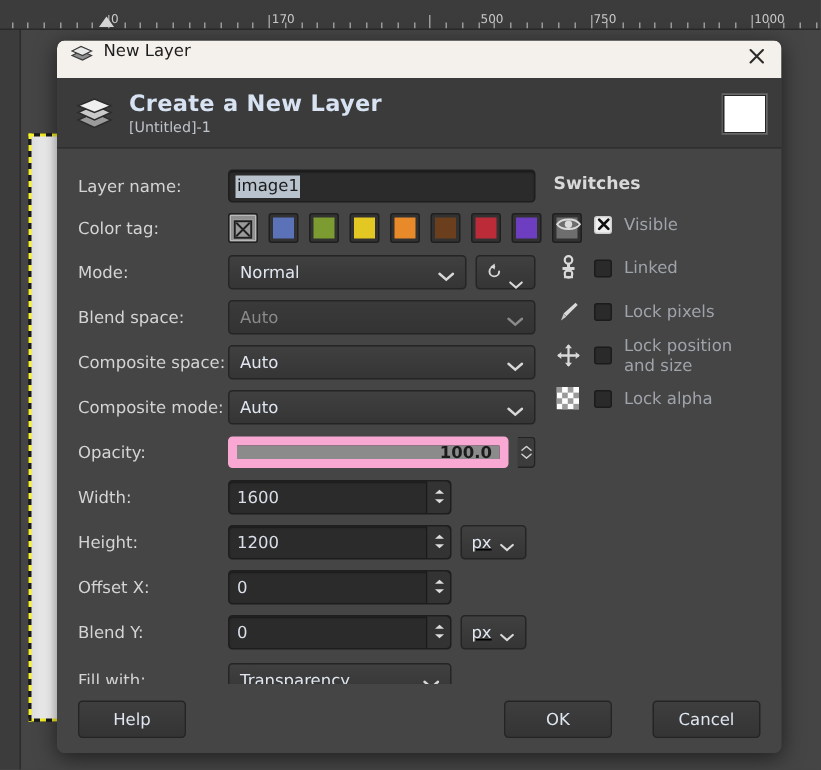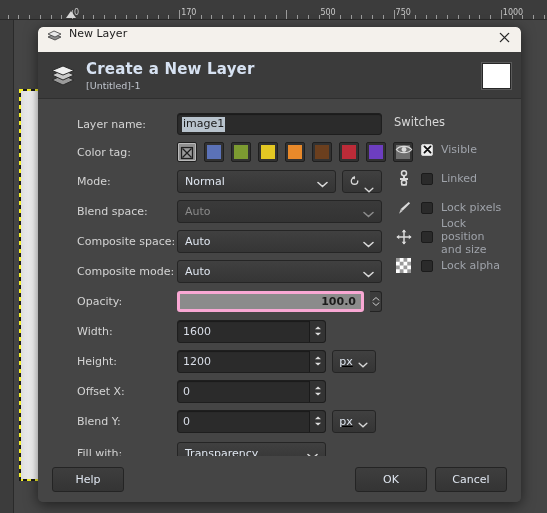--- a/index.html
+++ b/index.html
@@ -96,21 +96,21 @@
   }
   #dlg-subtitle { font-size:9.5px; color:#bfc4cc; line-height:13px; margin-top:1px; }
   #thumb {
     width:29px;height:26px;background:#ffffff;border:1px solid #272727;
     box-shadow:0 0 0 1px #5a5a5a;
   }
 
   #dlg-body {
     position:absolute; left:0; top:72px; right:0; bottom:46px;
     padding:14px 14px 0 14px;
-    display:flex; gap:12px;margin-left:25px;
+    display:flex; gap:12px;
   }
 
   #form-col { width:305px; flex:0 0 auto; }
   #switch-col { flex:1; padding-top:2px; }
 
   .row { display:flex; align-items:center; height:22px; margin-bottom:6px; }
   .row.tall { height:24px; }
   .lbl {
     width:100px; flex:0 0 auto; color:#d4d4d4; font-size:11px;
     font-family:"DejaVu Sans","Liberation Sans",sans-serif;
@@ -147,21 +147,21 @@
     font-size:11px; color:#dfe6f0; flex:0 0 auto;
   }
   .reset-btn {
     width:40px; height:23px; background-image:linear-gradient(#404040,#353535);
     border:1px solid #252525; border-radius:3px;
     display:flex; align-items:center; justify-content:center; gap:3px; flex:0 0 auto;
   }
 
   
   .slider {
-    flex:1; height:21px; border:3px solid #f9a8d4; border-radius:3px;
+    flex:1; height:21px; border:6px solid #f9a8d4; border-radius:3px;
     background:#2e2e2e; position:relative; overflow:hidden;
   }
   .slider .fill { position:absolute; left:0; top:0; bottom:0; background:#8b8b8b; }
   .slider .val {
     position:absolute; right:5px; top:0; bottom:0; display:flex; align-items:center;
     font-size:11px; color:#1c1c1c; font-weight:bold;
   }
   .spin-mini {
     width:12px; height:21px; background:#3c3c3c; border:1px solid #232323;
     border-left:none; border-radius:0 3px 3px 0;
@@ -181,36 +181,36 @@
     align-items:center; justify-content:center; gap:2px;
     border-left:1px solid #1a1a1a; background:#333;
     border-radius:0 3px 3px 0;
   }
   .arrows svg { display:block; }
 
   .unit-slot { width:50px; flex:0 0 auto; display:flex; align-items:center;text-decoration:underline; }
 
   
   #switch-title {
-    font-size:11.5px; font-weight:normal; color:#d9d9d9; margin-bottom:9px;
+    font-size:11.5px; font-weight:bold; color:#d9d9d9; margin-bottom:9px;
   }
   .sw-row { display:flex; align-items:center; height:23px; margin-bottom:6px; gap:8px; }
   .sw-icon { width:19px; height:17px; flex:0 0 auto; display:flex; align-items:center; justify-content:center; }
   .chk {
     width:12px; height:12px; border-radius:2px; background:#2a2a2a;
     border:1px solid #1b1b1b; flex:0 0 auto;
     display:flex; align-items:center; justify-content:center;
   }
   .chk.on { background:#efefef; border-color:#cfcfcf; }
   .sw-lbl { font-size:11px; color:#9fa3aa; }
 
   
   #dlg-footer {
     position:absolute; left:0; right:0; bottom:0; height:46px;
-    display:flex; align-items:center; padding:0 14px; gap:8px;
+    display:flex; align-items:center; padding:0 14px; gap:27px;
     background:#454545;
   }
   .btn {
     height:25px; min-width:72px; padding:0 14px;
     background-image:linear-gradient(#3e3e3e,#343434);
     border:1px solid #242424; border-radius:3px;
     display:flex; align-items:center; justify-content:center;
     font-size:11px; color:#dfe6f0;
     font-family:"DejaVu Sans","Liberation Sans",sans-serif;
   }

